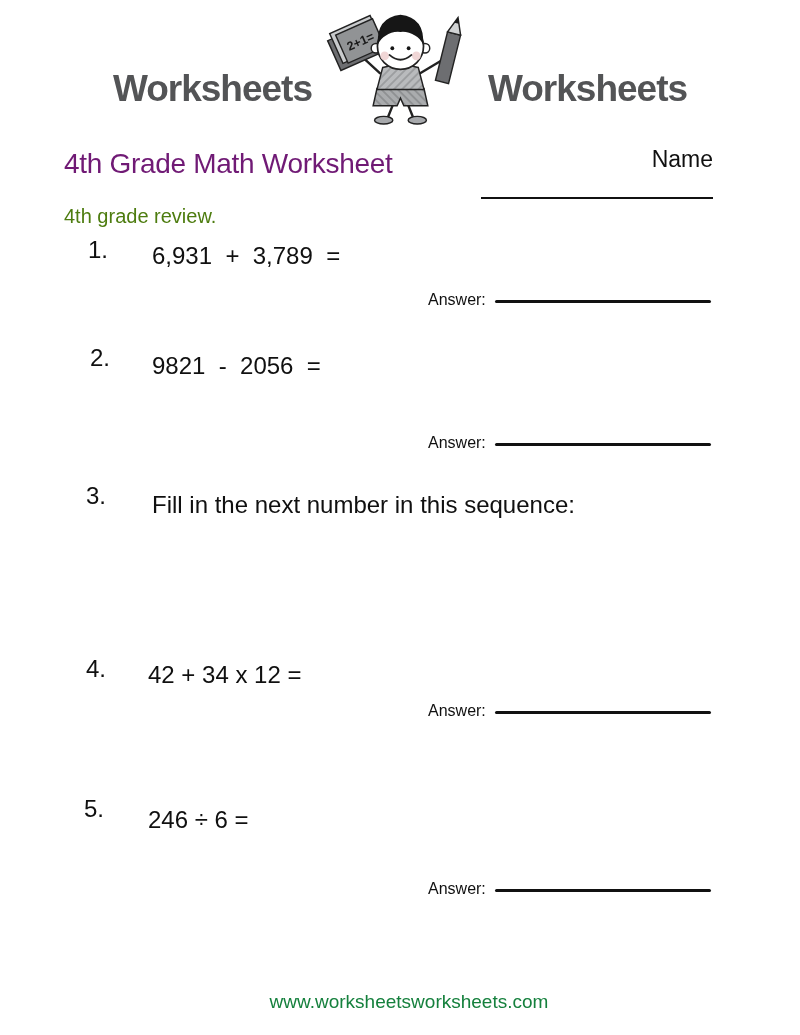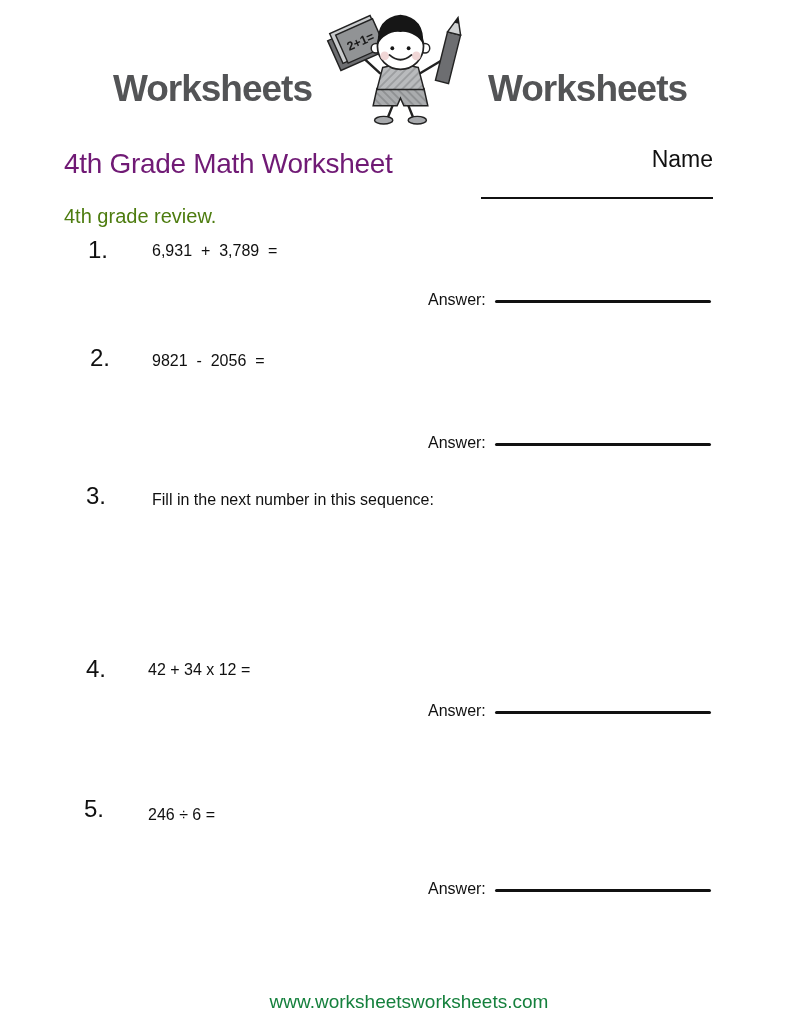--- a/index.html
+++ b/index.html
@@ -70,21 +70,21 @@
   }
 
   
   .q-number {
     position: absolute;
     font-size: 24px;
     color: #101010;
   }
   .q-text {
     position: absolute;
-    font-size: 16px;
+    font-size: 24px;
     color: #101010;
     white-space: pre;
   }
   .answer-row {
     position: absolute;
     left: 428px;
     display: flex;
     align-items: center;
   }
   .answer-label { font-size: 16px; color: #101010; }

